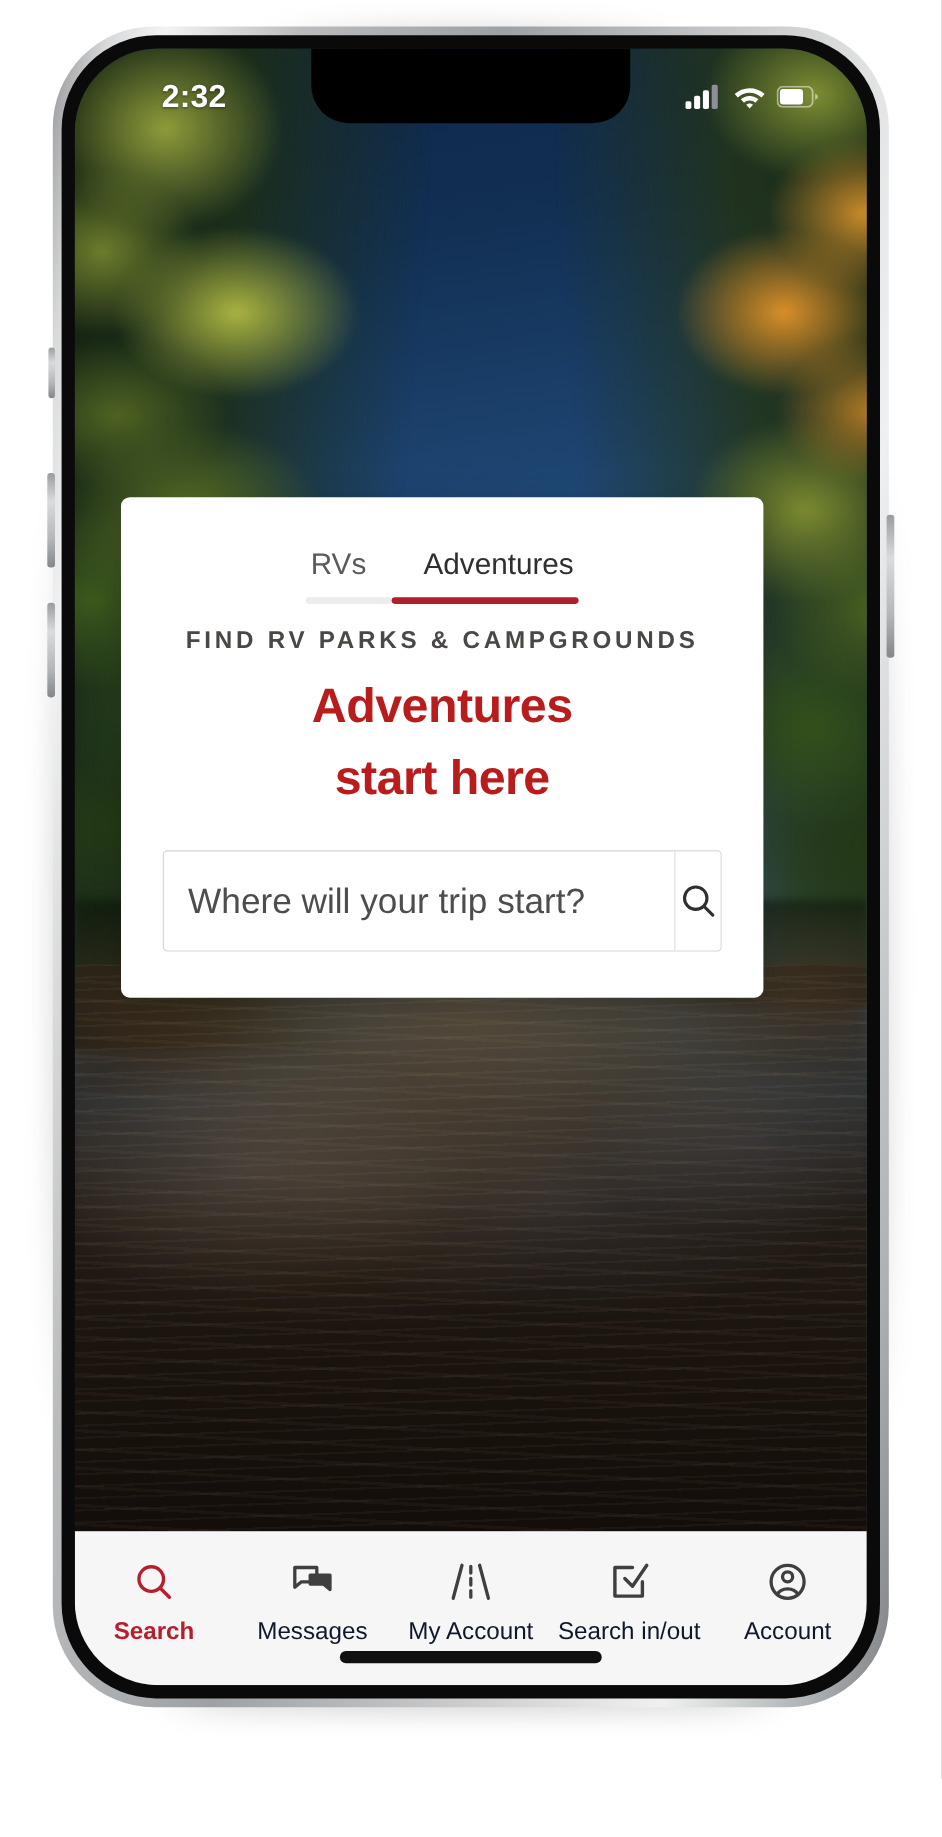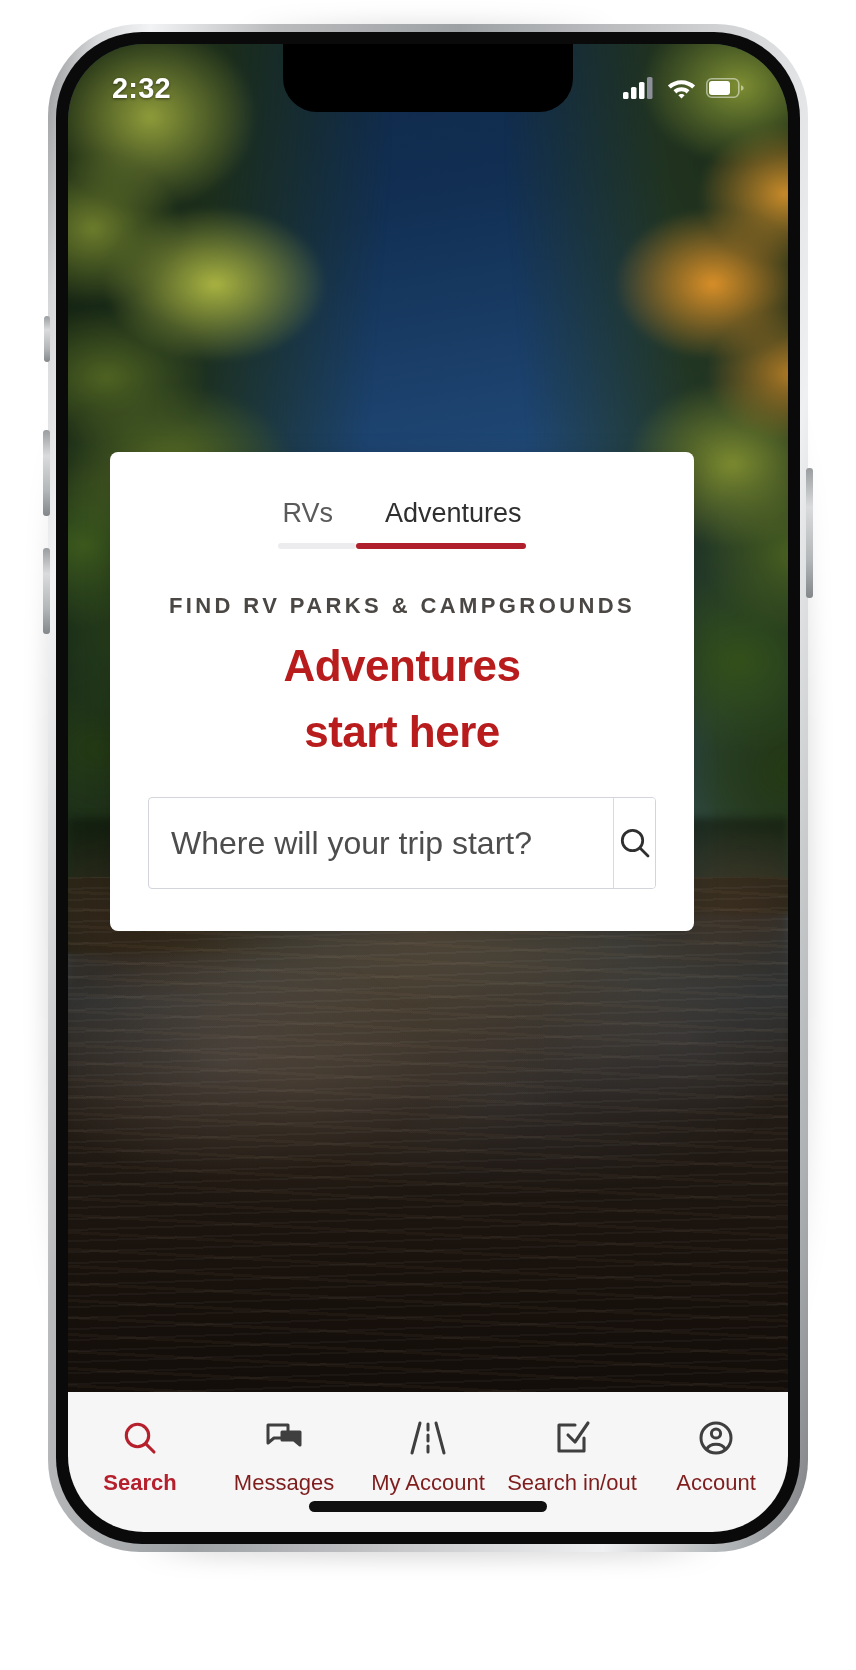--- a/index.html
+++ b/index.html
@@ -149,20 +149,21 @@
   
   .statusbar {
     position: absolute; left: 0; right: 0; top: 0; height: 70px;
     display: flex; align-items: center; justify-content: space-between;
     padding: 18px 44px 0 44px;
     color: #fff; z-index: 20;
   }
   .clock {
     font-size: 29px; font-weight: 600; letter-spacing: .2px;
     text-shadow: 0 1px 3px rgba(0,0,0,.5);
+    margin-left: 35px;
   }
   .status-right { display: flex; align-items: center; gap: 9px; }
 
   .notch {
     position: absolute; left: 50%; transform: translateX(-50%);
     top: 0; width: 290px; height: 68px;
     background: #000; border-radius: 0 0 34px 34px; z-index: 15;
   }
 
   
@@ -188,21 +189,21 @@
   .tab.active { color: #2f2f2f; }
   .tab-rvs { margin-right: 20px; }
   .tab-rails { display: flex; justify-content: center; }
   .rail {
     height: 6px; border-radius: 3px;
   }
   .rail-inactive { width: 78px; background: #ececef; }
   .rail-active   { width: 170px; background: #b0202c; }
 
   .eyebrow {
-    margin-top: 44px;
+    margin-top: 20px;
     text-align: center;
     font-size: 22px;
     font-weight: 700;
     letter-spacing: 3.4px;
     color: #4a4744;
   }
   .headline {
     margin-top: 14px;
     text-align: center;
     font-size: 44px;
@@ -246,21 +247,21 @@
     height: 140px;
     background: #f6f6f7;
     display: flex; align-items: flex-start; justify-content: space-around;
     padding-top: 24px;
     z-index: 18;
   }
   .navitem {
     flex: 1;
     display: flex; flex-direction: column; align-items: center; gap: 10px;
     cursor: pointer;
-    color: #7f1d1d;
+    color: #0f172a;
   }
   .navitem.active { color: #b5202c; }
   .navlabel { font-size: 22px; font-weight: 400; }
   .navitem.active .navlabel { font-weight: 700; }
 
   .home-indicator {
     position: absolute; bottom: 20px; left: 50%;
     transform: translateX(-50%);
     width: 238px; height: 11px; border-radius: 6px;
     background: #101010; z-index: 19;

